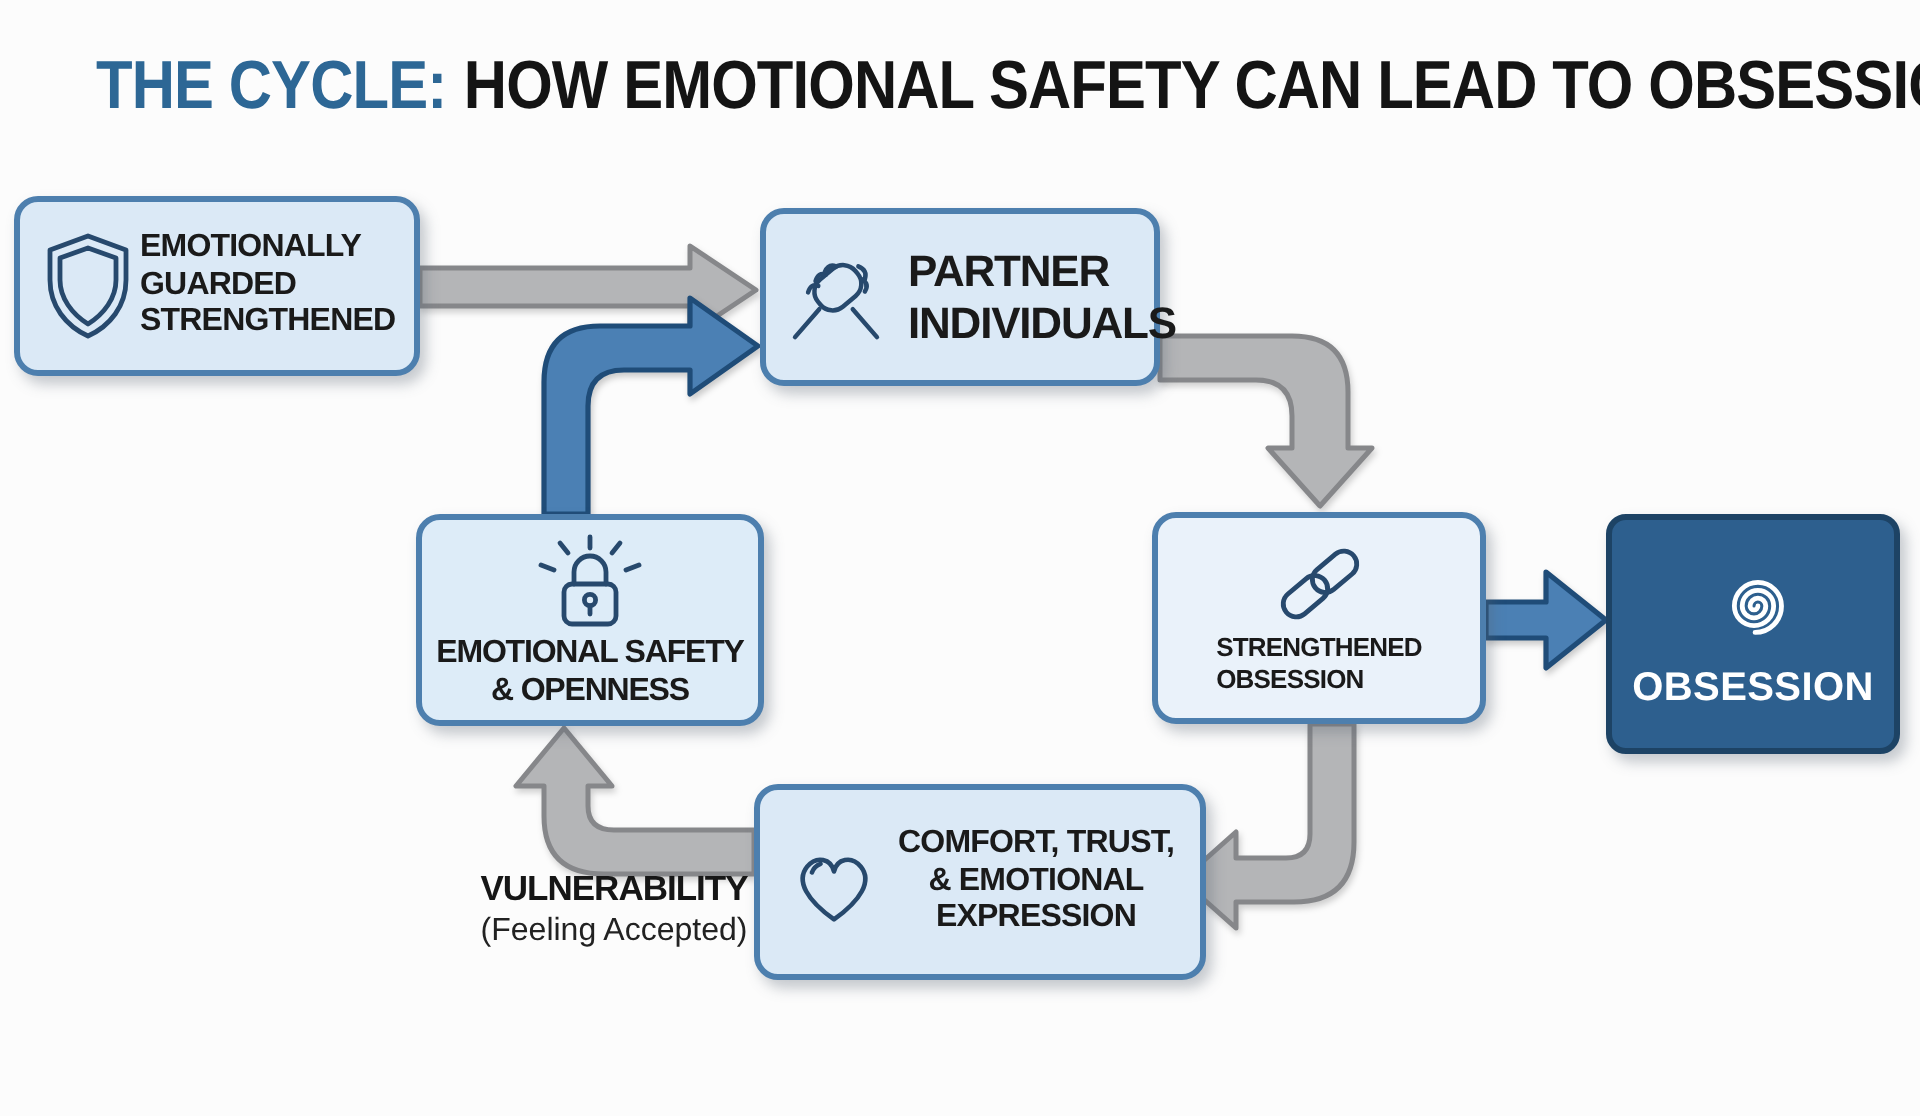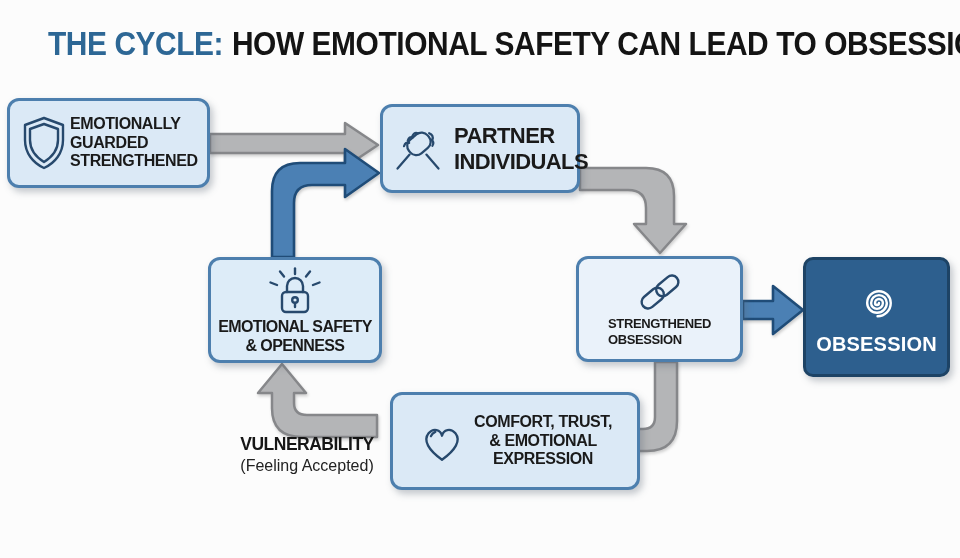--- a/index.html
+++ b/index.html
@@ -36,21 +36,21 @@
   .icon-stroke{fill:none;stroke:#27496d;stroke-width:2.4;stroke-linecap:round;stroke-linejoin:round;}
   #node-guarded   {left:7px;  top:98px;  width:203px;height:90px; padding:0 8px;justify-content:flex-start;}
   #node-guarded .label{font-size:16px;text-align:left;}
   #node-partner   {left:380px;top:104px; width:200px;height:89px; gap:9px;padding:0 8px;justify-content:flex-start;}
   #node-partner .label{font-size:22px;text-align:left;letter-spacing:-0.6px;}
   #node-attachment{left:576px;top:256px; width:167px;height:106px;flex-direction:column;gap:3px;background:#eaf2fa;}
   #node-attachment .label{font-size:13px;text-align:left;}
   #node-obsession {left:803px;top:257px; width:147px;height:120px;flex-direction:column;gap:5px;
                    background:#2d5f8e;border-color:#1d4365;color:#ffffff;border-radius:10px;}
   #node-obsession .label{font-size:20px;text-align:center;letter-spacing:0.2px;}
-  #node-comfort   {left:390px;top:392px; width:250px;height:98px; gap:8px;padding:0 8px;}
+  #node-comfort   {left:377px;top:392px; width:226px;height:98px; gap:8px;padding:0 8px;}
   #node-comfort .label{font-size:16px;text-align:center;}
   #node-safety    {left:208px;top:257px; width:174px;height:106px;flex-direction:column;gap:1px;background:#ddecf8;}
   #node-safety .label{font-size:16px;text-align:center;letter-spacing:-0.6px;}
   
   #vulnerability{position:absolute;z-index:2;left:228px;top:434px;width:158px;text-align:center;}
   #vulnerability .main{font-size:17.5px;font-weight:bold;letter-spacing:-0.5px;white-space:nowrap;color:#161616;}
   #vulnerability .sub{font-size:16px;margin-top:2px;white-space:nowrap;color:#222222;}
   #footnote{position:absolute;z-index:2;left:0;right:0;top:508px;text-align:center;
     font-size:17px;letter-spacing:-0.2px;color:#1b1b1b;}
 </style>

